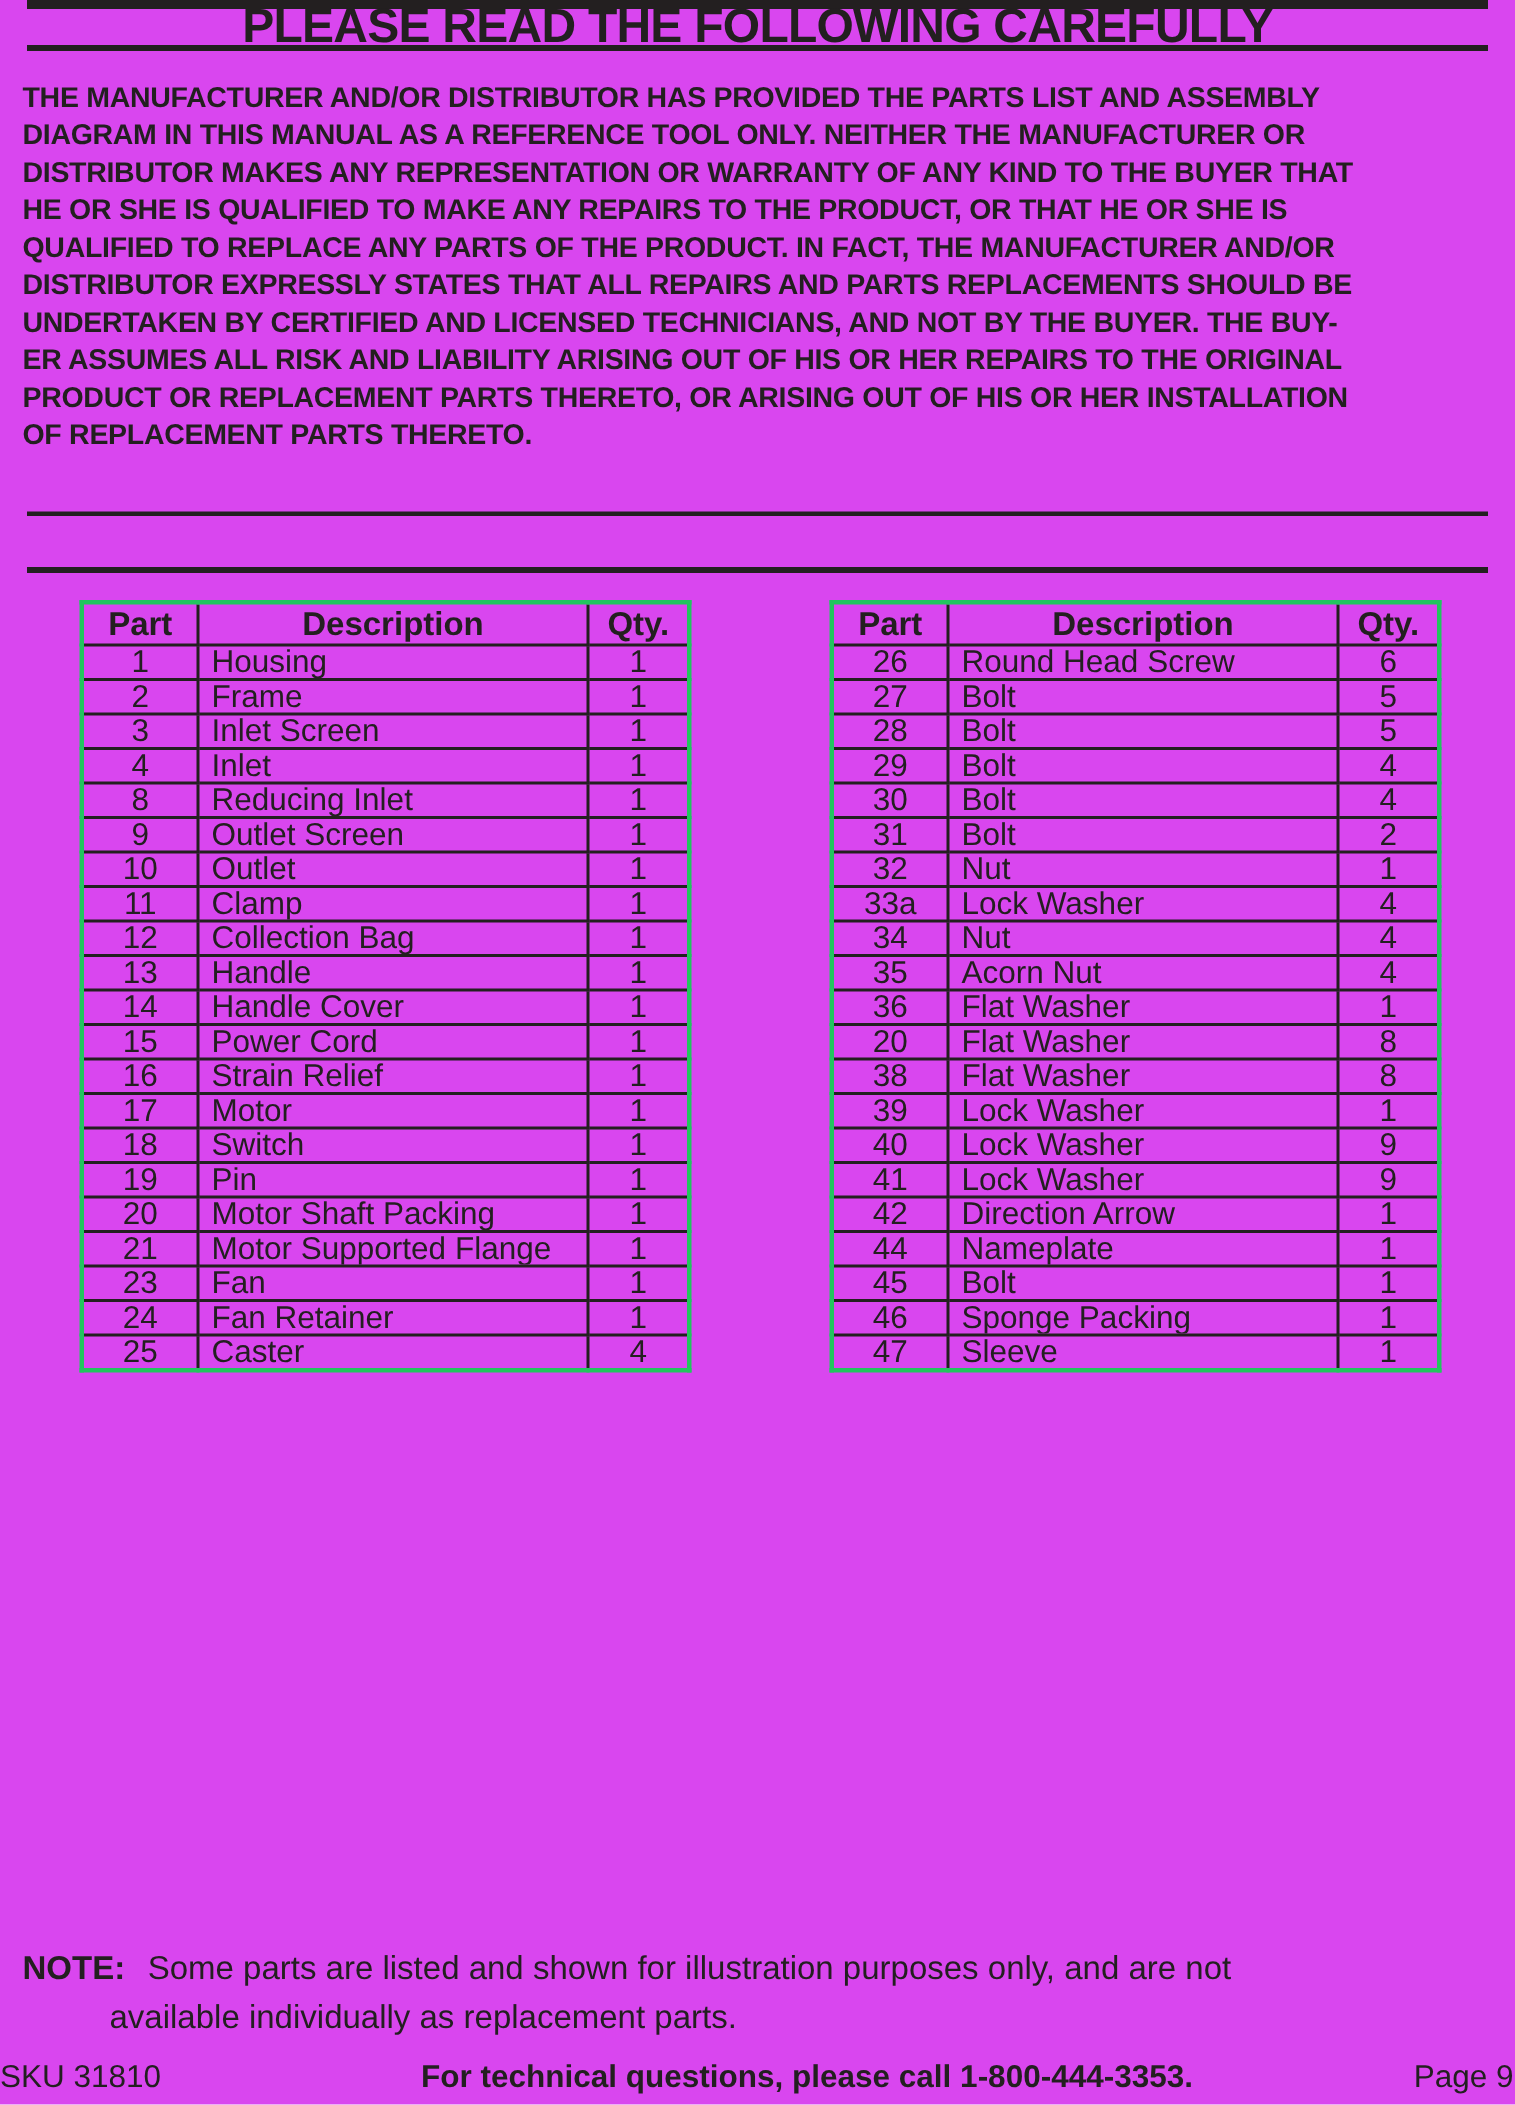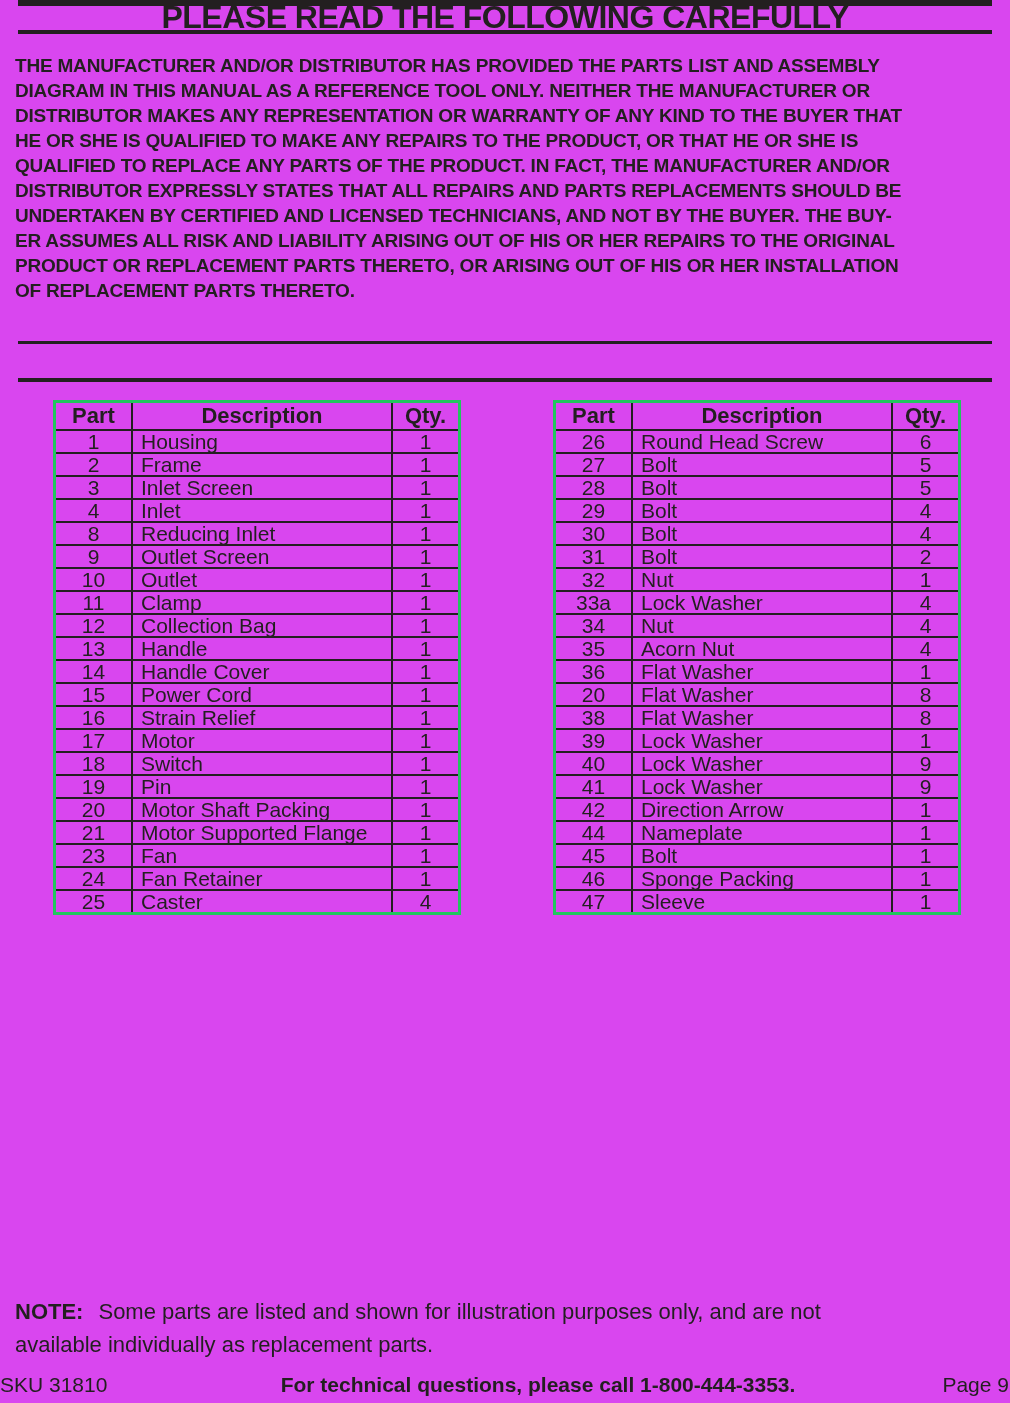--- a/index.html
+++ b/index.html
@@ -95,21 +95,21 @@
     top: 1300px;
     left: 15px;
     width: 970px;
     font-size: 22px;
     line-height: 24px;
   }
   .note-label {
     font-weight: bold;
   }
   .note-text1 { margin-left: 15px; }
-  .note-line2 { margin-top: 9px; }
+  .note-line2 { margin-left: 58px; margin-top: 9px; }
   .footer {
     position: absolute;
     top: 1373px;
     left: 0;
     width: 100%;
     height: 26px;
     font-size: 21px;
     line-height: 24px;
   }
   .footer-sku { position: absolute; left: 0; top: 0; }

